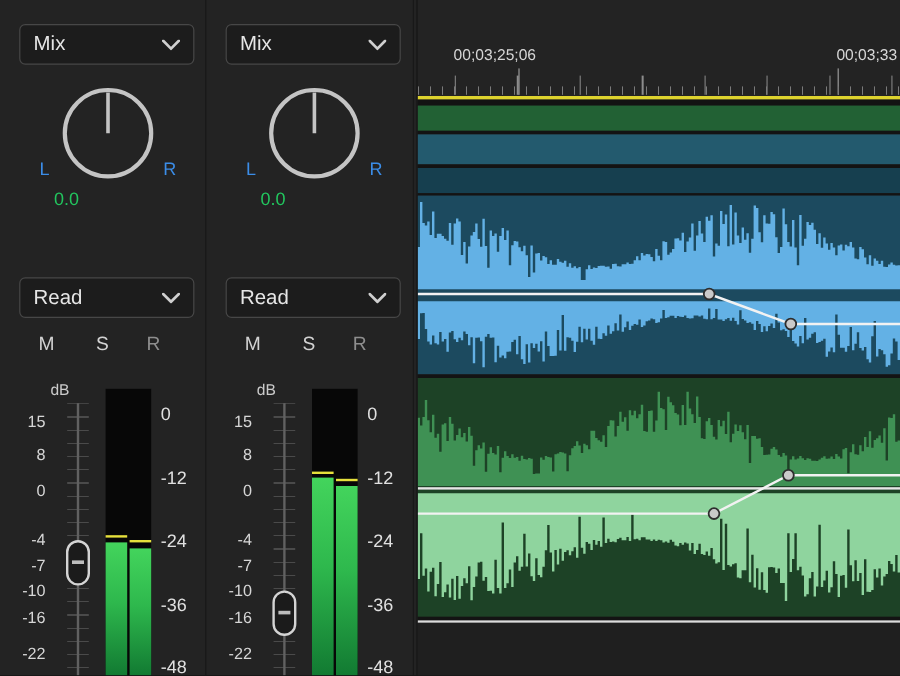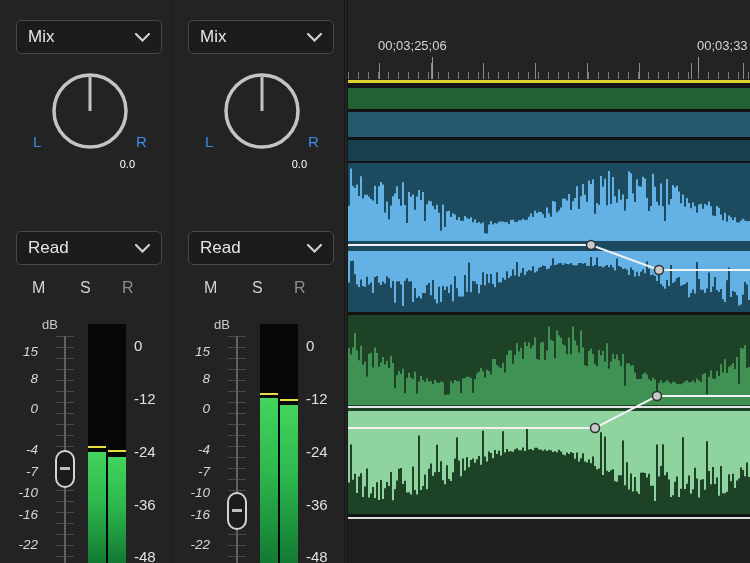--- a/index.html
+++ b/index.html
@@ -13,30 +13,30 @@
 
   .dropdown{position:absolute;left:16px;width:146px;height:34px;background:#1c1c1c;
             border:1px solid #474747;border-radius:5px;box-sizing:border-box;
             display:flex;align-items:center;justify-content:space-between;
             padding:0 11px;color:#e6e6e6;font-size:17px;cursor:default;}
   .dd-input{top:20px;} .dd-auto{top:231px;}
 
   .knob{position:absolute;left:45px;top:66px;width:90px;height:90px;}
   .lr{position:absolute;color:#3b8de8;font-size:15px;}
   .lr-l{left:33px;top:133px;} .lr-r{left:136px;top:133px;}
-  .pan-val{position:absolute;left:45px;top:158px;width:90px;text-align:right;
-           color:#ffffff;font-size:11px;}
+  .pan-val{position:absolute;left:45px;top:158px;width:90px;text-align:left;
+           color:#22c55e;font-size:15px;}
 
   .msr span{position:absolute;top:279px;font-size:16px;cursor:default;}
   .btn-m{left:32px;color:#d2d2d2;} .btn-s{left:80px;color:#d2d2d2;} .btn-r{left:122px;color:#8e8e8e;}
 
   .db{position:absolute;left:42px;top:317px;font-size:13px;color:#cbcbcb;}
 
   .fscale span{position:absolute;left:4px;width:34px;text-align:right;
-               font-size:13.5px;color:#d6d6d6;font-style:italic;}
+               font-size:13.5px;color:#d6d6d6;}
   .fader-ticks{position:absolute;left:56px;top:336px;width:18px;height:227px;
                background:repeating-linear-gradient(to bottom,#4a4a4a 0 1px,transparent 1px 11px);}
   .fader-line{position:absolute;left:64px;top:336px;width:2px;height:227px;background:#616161;}
   .fader-handle{position:absolute;left:55px;width:20px;height:38px;border:2px solid #d4d4d4;
                 border-radius:10px;background:#1b1b1b;box-sizing:border-box;}
   .fader-handle::after{content:"";position:absolute;left:3px;right:3px;top:15px;height:3px;background:#bdbdbd;}
   #strip1 .fader-handle{top:450px;} #strip2 .fader-handle{top:492px;}
 
   .meter{position:absolute;left:88px;top:324px;width:38px;height:239px;background:#070707;}
   .mbar{position:absolute;bottom:0;width:18px;

